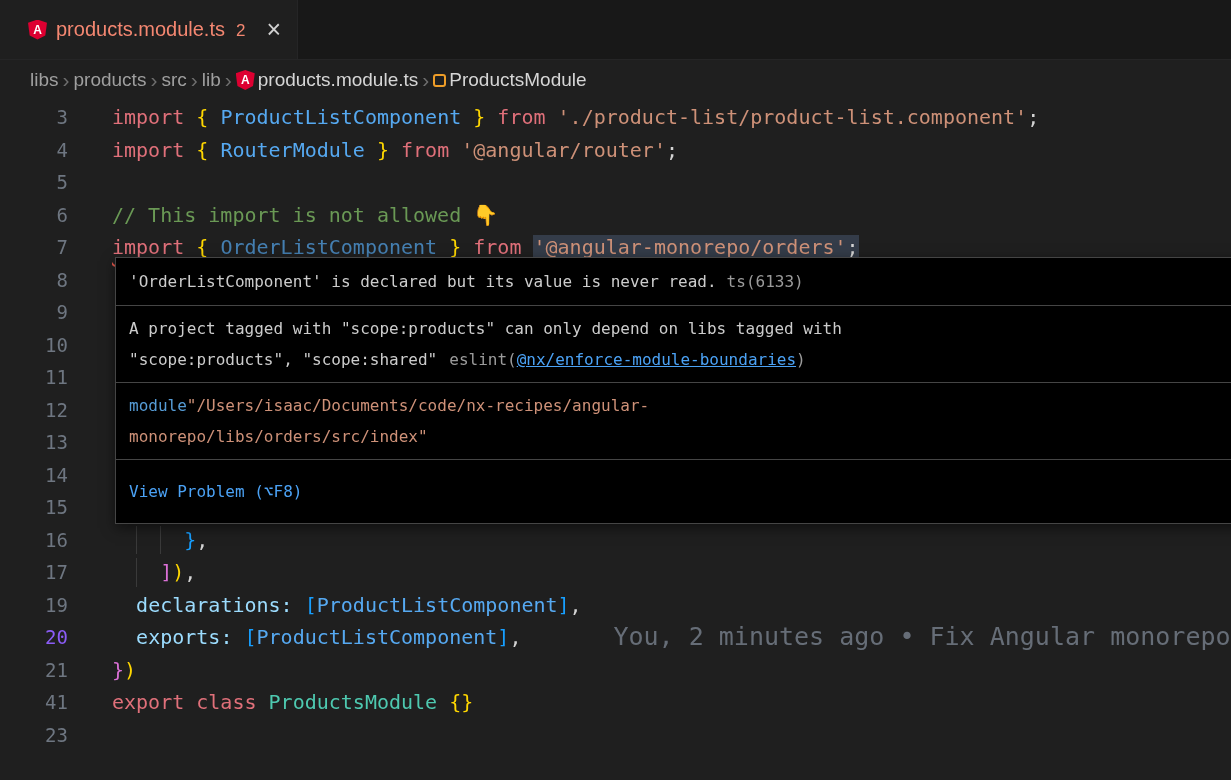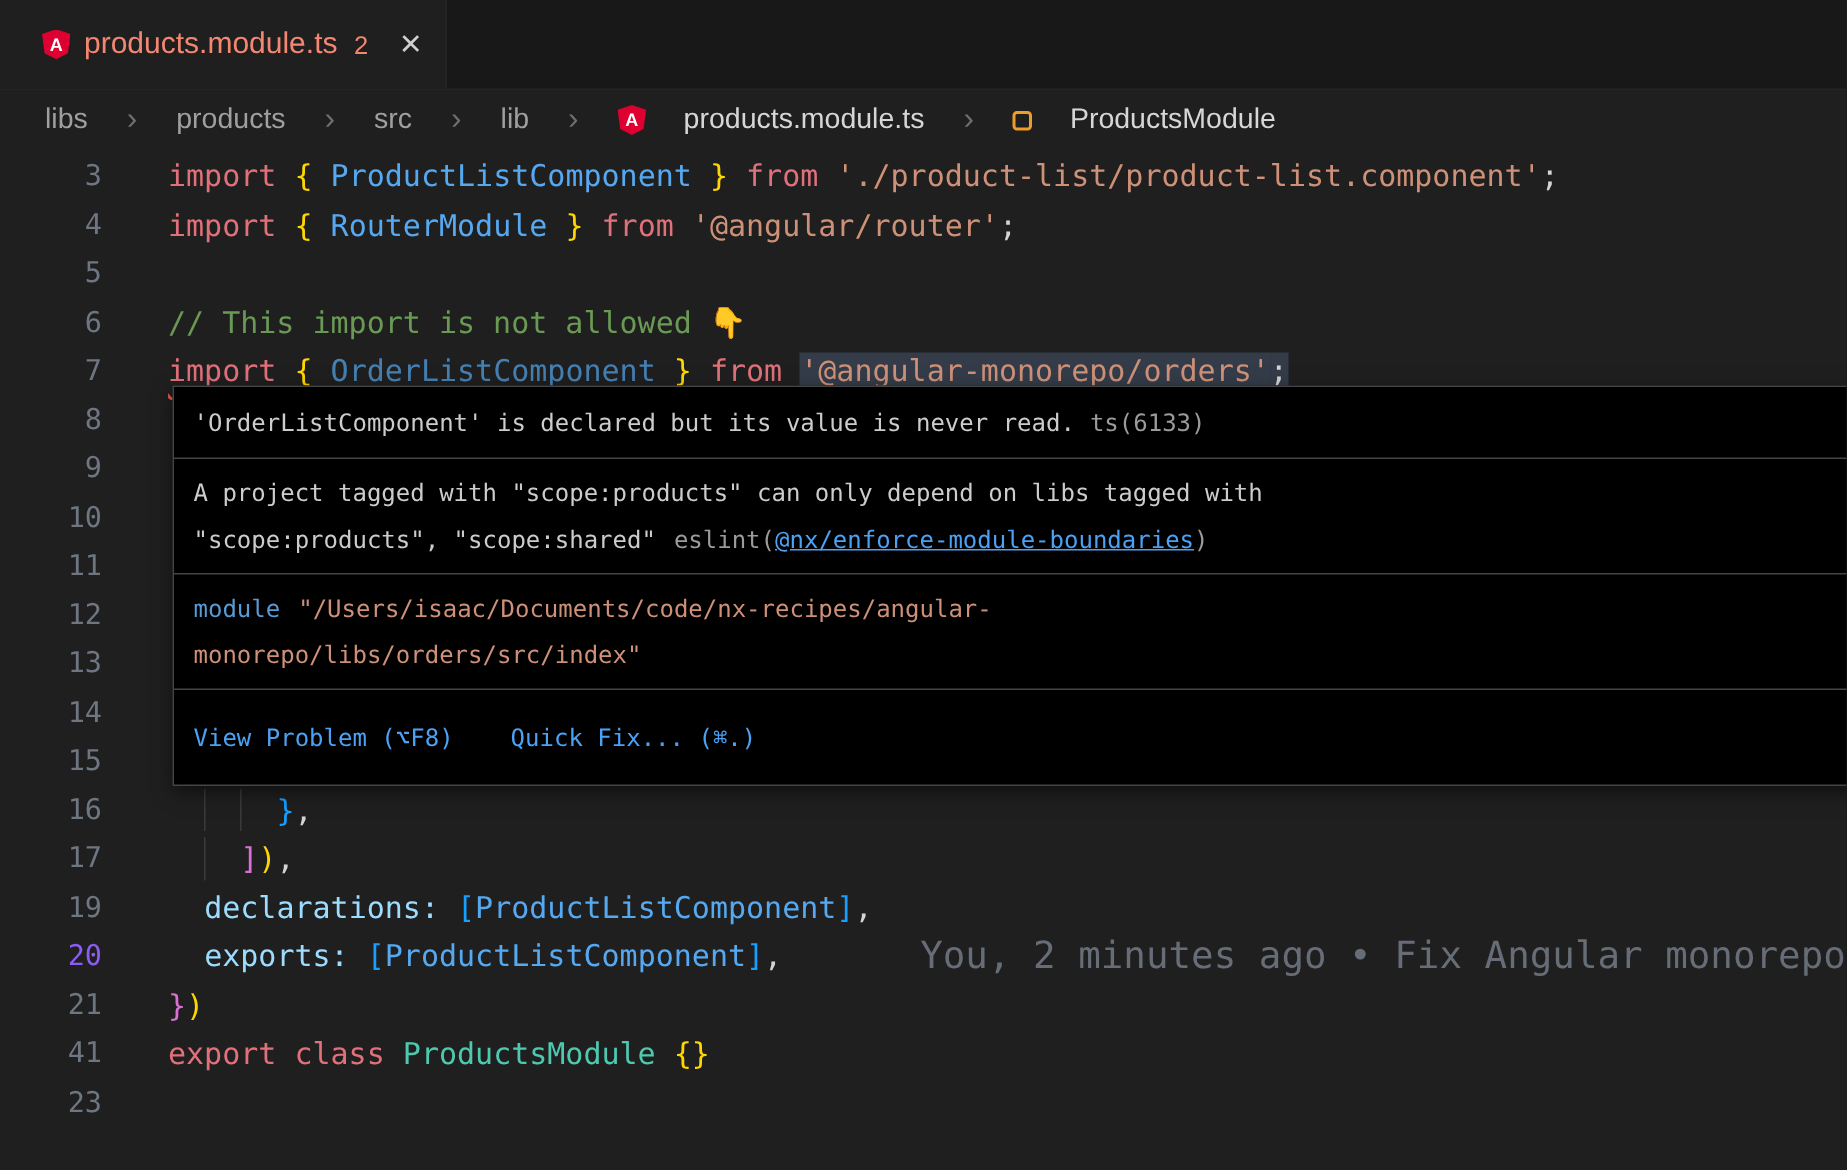--- a/index.html
+++ b/index.html
@@ -7,21 +7,21 @@
   body{background:#1f1f1f;overflow:hidden;font-family:"Liberation Sans",sans-serif;-webkit-font-smoothing:antialiased}
 
   
   .tabbar{height:60px;background:#181818;display:flex;align-items:stretch;border-bottom:1px solid #252526}
   .tab{display:flex;align-items:center;gap:9px;padding:0 16px 0 28px;background:#1f1f1f;border-right:1px solid #252526;cursor:pointer}
   .tab-label{font-size:20px;color:#f48771}
   .tab-badge{font-size:17px;color:#f48771;margin-left:2px;padding-top:2px}
   .tab-close{color:#d0d0d0;font-size:25px;margin-left:12px;cursor:pointer;line-height:1}
 
   
-  .breadcrumbs{height:40px;display:flex;align-items:center;gap:25px;padding-left:30px;font-size:19px;color:#9f9f9f;background:#1f1f1f}
+  .breadcrumbs{height:40px;display:flex;align-items:center;gap:3px;padding-left:30px;font-size:19px;color:#9f9f9f;background:#1f1f1f}
   .crumb{cursor:pointer;white-space:nowrap}
   .crumb.bright{color:#d6d6d6}
   .sep{color:#6f6f6f;font-size:21px;padding:0 1px}
 
   
   .ng-icon{width:19px;height:20px;background:#DD0031;clip-path:polygon(50% 0,100% 16%,91% 80%,50% 100%,9% 80%,0 16%);color:#fff;text-align:center;font-weight:bold;font-size:12px;line-height:20px;flex:0 0 auto}
   .ng-icon::after{content:"A"}
   .cls-icon{width:13px;height:13px;border:2px solid #EE9D28;border-radius:3px;flex:0 0 auto}
 
   
@@ -42,21 +42,21 @@
 
   
   .hover{position:absolute;left:115px;top:157px;width:1178px;background:#000000;border:1px solid #454545;box-shadow:0 4px 12px rgba(0,0,0,.5);z-index:5;font-size:16px;line-height:31px;color:#cccccc}
   .hv-row{padding:8px 13px}
   .hv-row.two{padding:7px 13px}
   .hv-row + .hv-row{border-top:1px solid #454545}
   .hv-code{color:#9b9b9b;margin-left:10px}
   .hv-gray{color:#9b9b9b;margin-left:12px}
   .hv-gray.tight{margin-left:0}
   .hv-link{color:#4ba2f5;text-decoration:underline;cursor:pointer}
-  .hv-kw{color:#569cd6;margin-right:12px}
+  .hv-kw{color:#569cd6;}
   .hv-str{color:#ce9178}
   .hv-actions{display:flex;gap:38px;padding:16px 13px}
   .hv-action{color:#4ba2f5;cursor:pointer}
 </style>
 </head>
 <body>
 
 <div class="window">
 
   <div class="tabbar">
@@ -115,18 +115,17 @@
       <div class="hv-row two">
         <div>A project tagged with "scope:products" can only depend on libs tagged with</div>
         <div><span>"scope:products", "scope:shared"</span><span class="hv-gray">eslint(</span><a class="hv-link">@nx/enforce-module-boundaries</a><span class="hv-gray tight">)</span></div>
       </div>
       <div class="hv-row two">
         <div><span class="hv-kw">module</span><span class="hv-str">"/Users/isaac/Documents/code/nx-recipes/angular-</span></div>
         <div><span class="hv-str">monorepo/libs/orders/src/index"</span></div>
       </div>
       <div class="hv-row hv-actions">
         <span class="hv-action">View Problem (⌥F8)</span>
-        <span class="hv-action">Quick Fix... (⌘.)</span>
       </div>
     </div>
   </div>
 
 </div>
 
 </body></html>

